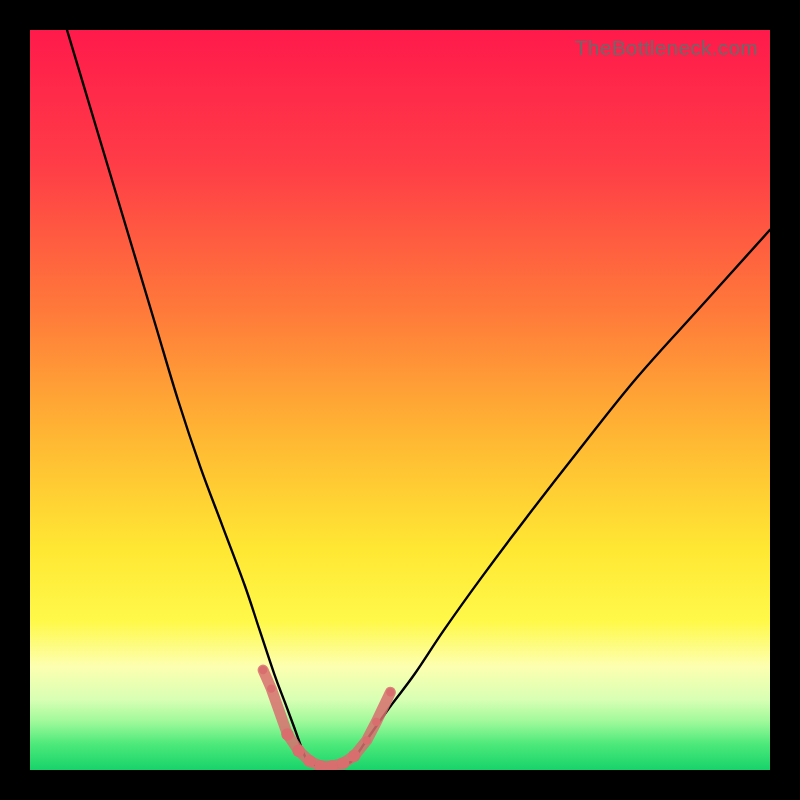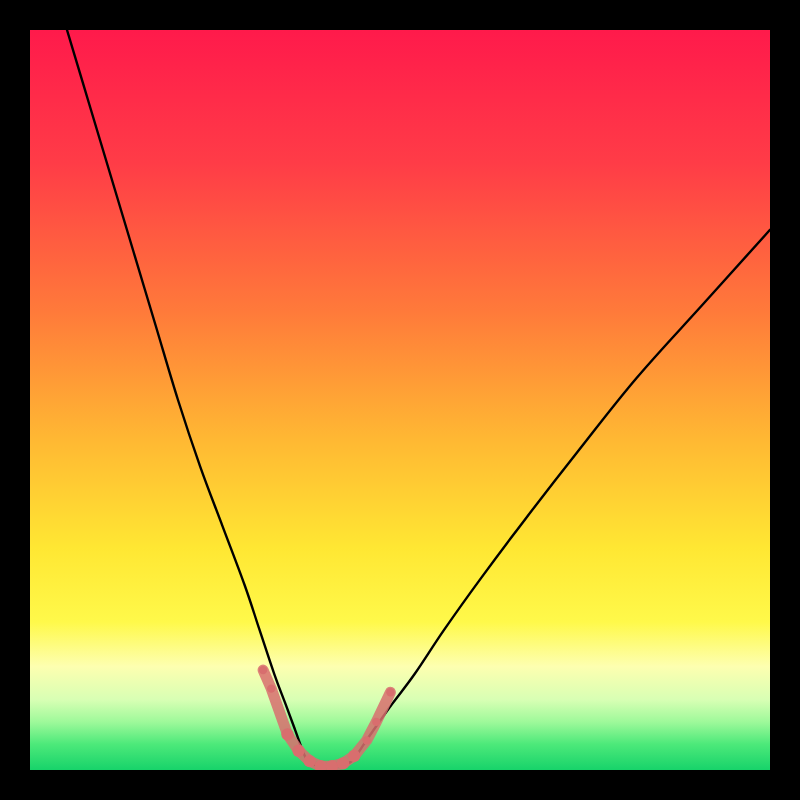--- a/index.html
+++ b/index.html
@@ -86,14 +86,15 @@
           <circle cx="290.82" cy="736.30" r="6.20" fill="#d86e6e"></circle>
           <circle cx="301.92" cy="736.30" r="6.20" fill="#d86e6e"></circle>
           <circle cx="313.02" cy="733.34" r="6.20" fill="#d86e6e"></circle>
           <circle cx="324.12" cy="725.94" r="6.20" fill="#d86e6e"></circle>
           <circle cx="336.70" cy="710.40" r="4.20" fill="#d86e6e"></circle>
           <circle cx="346.32" cy="691.90" r="4.20" fill="#d86e6e"></circle>
           <circle cx="360.38" cy="662.30" r="4.20" fill="#d86e6e"></circle>
         </g>
     </svg>
 
+    <div class="watermark">TheBottleneck.com</div>
   </div>
 </div>
 
 </body></html>

